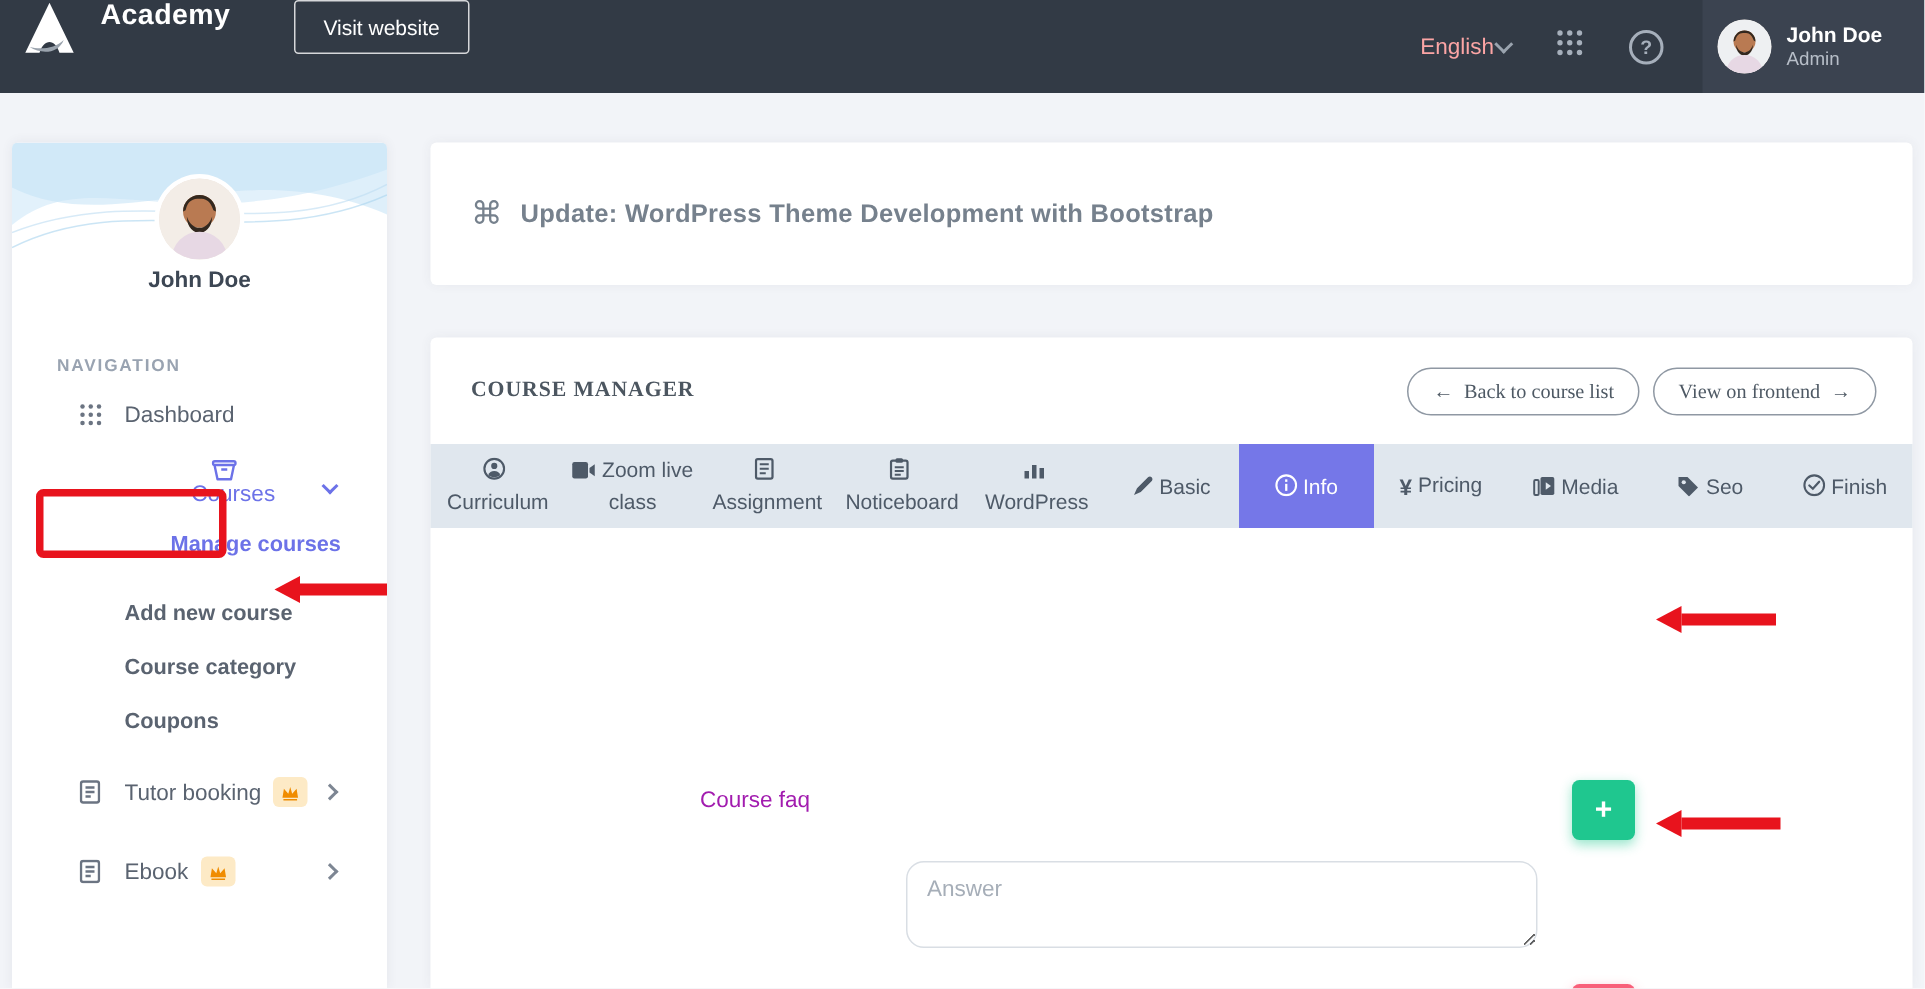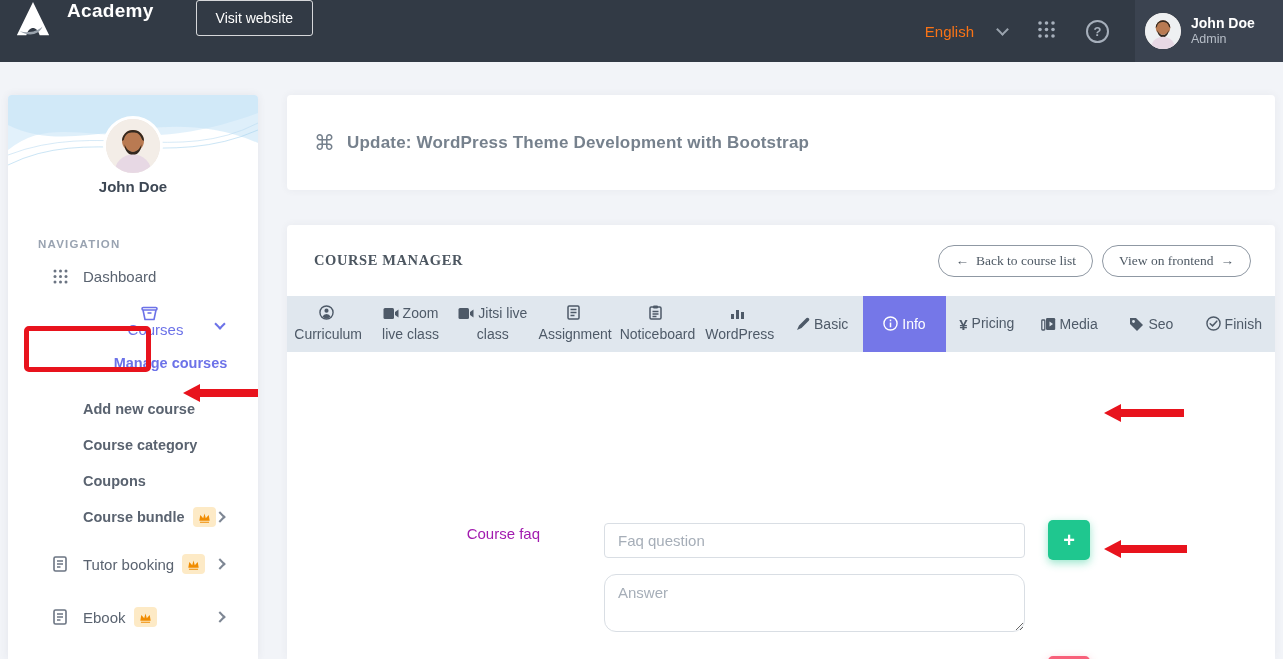--- a/index.html
+++ b/index.html
@@ -9,21 +9,21 @@
 
   
   .topbar { position:absolute; left:0; top:0; width:1283px; height:62px; background:#323a45;
             display:flex; align-items:flex-start; padding-left:14px; z-index:30; }
   .logo-mark { width:38px; height:38px; flex:0 0 auto; }
   .brand { color:#ffffff; font-size:19px; font-weight:bold; letter-spacing:.3px; margin-left:15px; }
   .visit-btn { margin-left:42px; background:transparent; border:1px solid rgba(255,255,255,.8);
                border-radius:3px; color:#fff; font-size:14px; padding:9px 19px; cursor:pointer;
                font-family:inherit; }
   .top-right { margin-left:auto; display:flex; align-items:center; height:62px; }
-  .lang { display:flex; align-items:center; gap:24px; color:#f97316; font-size:15px; margin-right:30px; cursor:pointer; }
+  .lang { display:flex; align-items:center; gap:2px; color:#fca5a5; font-size:15px; margin-right:30px; cursor:pointer; }
   .chev { width:9px; height:9px; border-right:2px solid #9aa3ae; border-bottom:2px solid #9aa3ae;
           transform:rotate(45deg); margin-top:-4px; }
   .apps-icon { margin-right:30px; cursor:pointer; }
   .help-icon { width:23px; height:23px; border:2px solid #a6afbb; border-radius:50%; color:#a6afbb;
                font-size:13px; font-weight:bold; display:flex; align-items:center; justify-content:center;
                margin-right:26px; cursor:pointer; }
   .userbox { height:62px; width:148px; background:#3b4350; display:flex; align-items:center;
              padding:0 10px; gap:10px; cursor:pointer; }
   .avatar-sm { width:36px; height:36px; border-radius:50%; overflow:hidden; flex:0 0 auto; background:#efe7e0; }
   .user-name { color:#fff; font-size:14px; font-weight:bold; line-height:17px; }
@@ -220,29 +220,20 @@
       </div>
       <div class="sub">
         <span>Add new course</span>
       </div>
       <div class="sub">
         <span>Course category</span>
       </div>
       <div class="sub">
         <span>Coupons</span>
       </div>
-      <div class="sub">
-        <span>Course bundle</span>
-        <span class="crown-badge">
-          <svg width="13" height="11" viewBox="0 0 20 16">
-              <path d="M2 13 L3.5 4 L8 9 L10 2 L12 9 L16.5 4 L18 13 Z M3 14.5 h14 v1.5 h-14 Z" fill="#f08c00"></path>
-            </svg>
-        </span>
-        <span class="mchev-right"></span>
-      </div>
 
       <div class="mi gap-lg">
         <span class="micon">
           <svg width="14" height="16" viewBox="0 0 14 16" fill="none" stroke="currentColor" stroke-width="1.6">
             <rect x="1" y="1" width="12" height="14" rx="1.5"></rect>
             <path d="M4 5 h6 M4 8 h6 M4 11 h3.5"></path>
           </svg>
         </span>
         <span>Tutor booking</span>
         <span class="crown-badge">
@@ -304,27 +295,20 @@
         </div>
         <div class="tab">
             <div>
           <svg width="16" height="13" viewBox="0 0 16 13">
                 <rect x="0.5" y="1" width="10.5" height="11" rx="1.5" fill="currentColor"></rect>
                 <path d="M12 5 L15.5 2.5 V10.5 L12 8 Z" fill="currentColor"></path>
               </svg><span>Zoom live class</span></div>
         </div>
         <div class="tab">
             <div>
-          <svg width="16" height="13" viewBox="0 0 16 13">
-                <rect x="0.5" y="1" width="10.5" height="11" rx="1.5" fill="currentColor"></rect>
-                <path d="M12 5 L15.5 2.5 V10.5 L12 8 Z" fill="currentColor"></path>
-              </svg><span>Jitsi live class</span></div>
-        </div>
-        <div class="tab">
-            <div>
           <svg width="13" height="15" viewBox="0 0 13 15">
                 <rect x="1" y="1" width="11" height="13" rx="1.2" fill="none" stroke="currentColor" stroke-width="1.5"></rect>
                 <path d="M3.5 4.5 h6 M3.5 7.5 h6 M3.5 10.5 h4" stroke="currentColor" stroke-width="1.3"></path>
               </svg><span>Assignment</span></div>
         </div>
         <div class="tab">
             <div>
           <svg width="13" height="15" viewBox="0 0 13 15">
                 <rect x="1" y="2" width="11" height="12" rx="1.2" fill="none" stroke="currentColor" stroke-width="1.5"></rect>
                 <rect x="4" y="0.5" width="5" height="3" rx="1" fill="currentColor"></rect>
@@ -377,21 +361,20 @@
           <svg width="15" height="15" viewBox="0 0 16 16">
                 <circle cx="8" cy="8" r="7" fill="none" stroke="currentColor" stroke-width="1.5"></circle>
                 <path d="M4.5 8.2 L7 10.5 L11.5 5.5" fill="none" stroke="currentColor" stroke-width="1.6" stroke-linecap="round"></path>
               </svg><span>Finish</span></div>
         </div>
       </div>
 
       <div class="form-area">
         <div class="faq-label">Course faq</div>
 
-        <input class="f-input" style="top: 171px;" type="text" placeholder="Faq question">
         <button class="sq-btn add-btn" style="top:168px">+</button>
         <textarea class="f-area" style="top: 222px;" placeholder="Answer"></textarea>
 
         <button class="sq-btn remove-btn" style="top:304px">−</button>
 
       </div>
     </div>
   </div>
 
   <div class="ann-box"></div>

